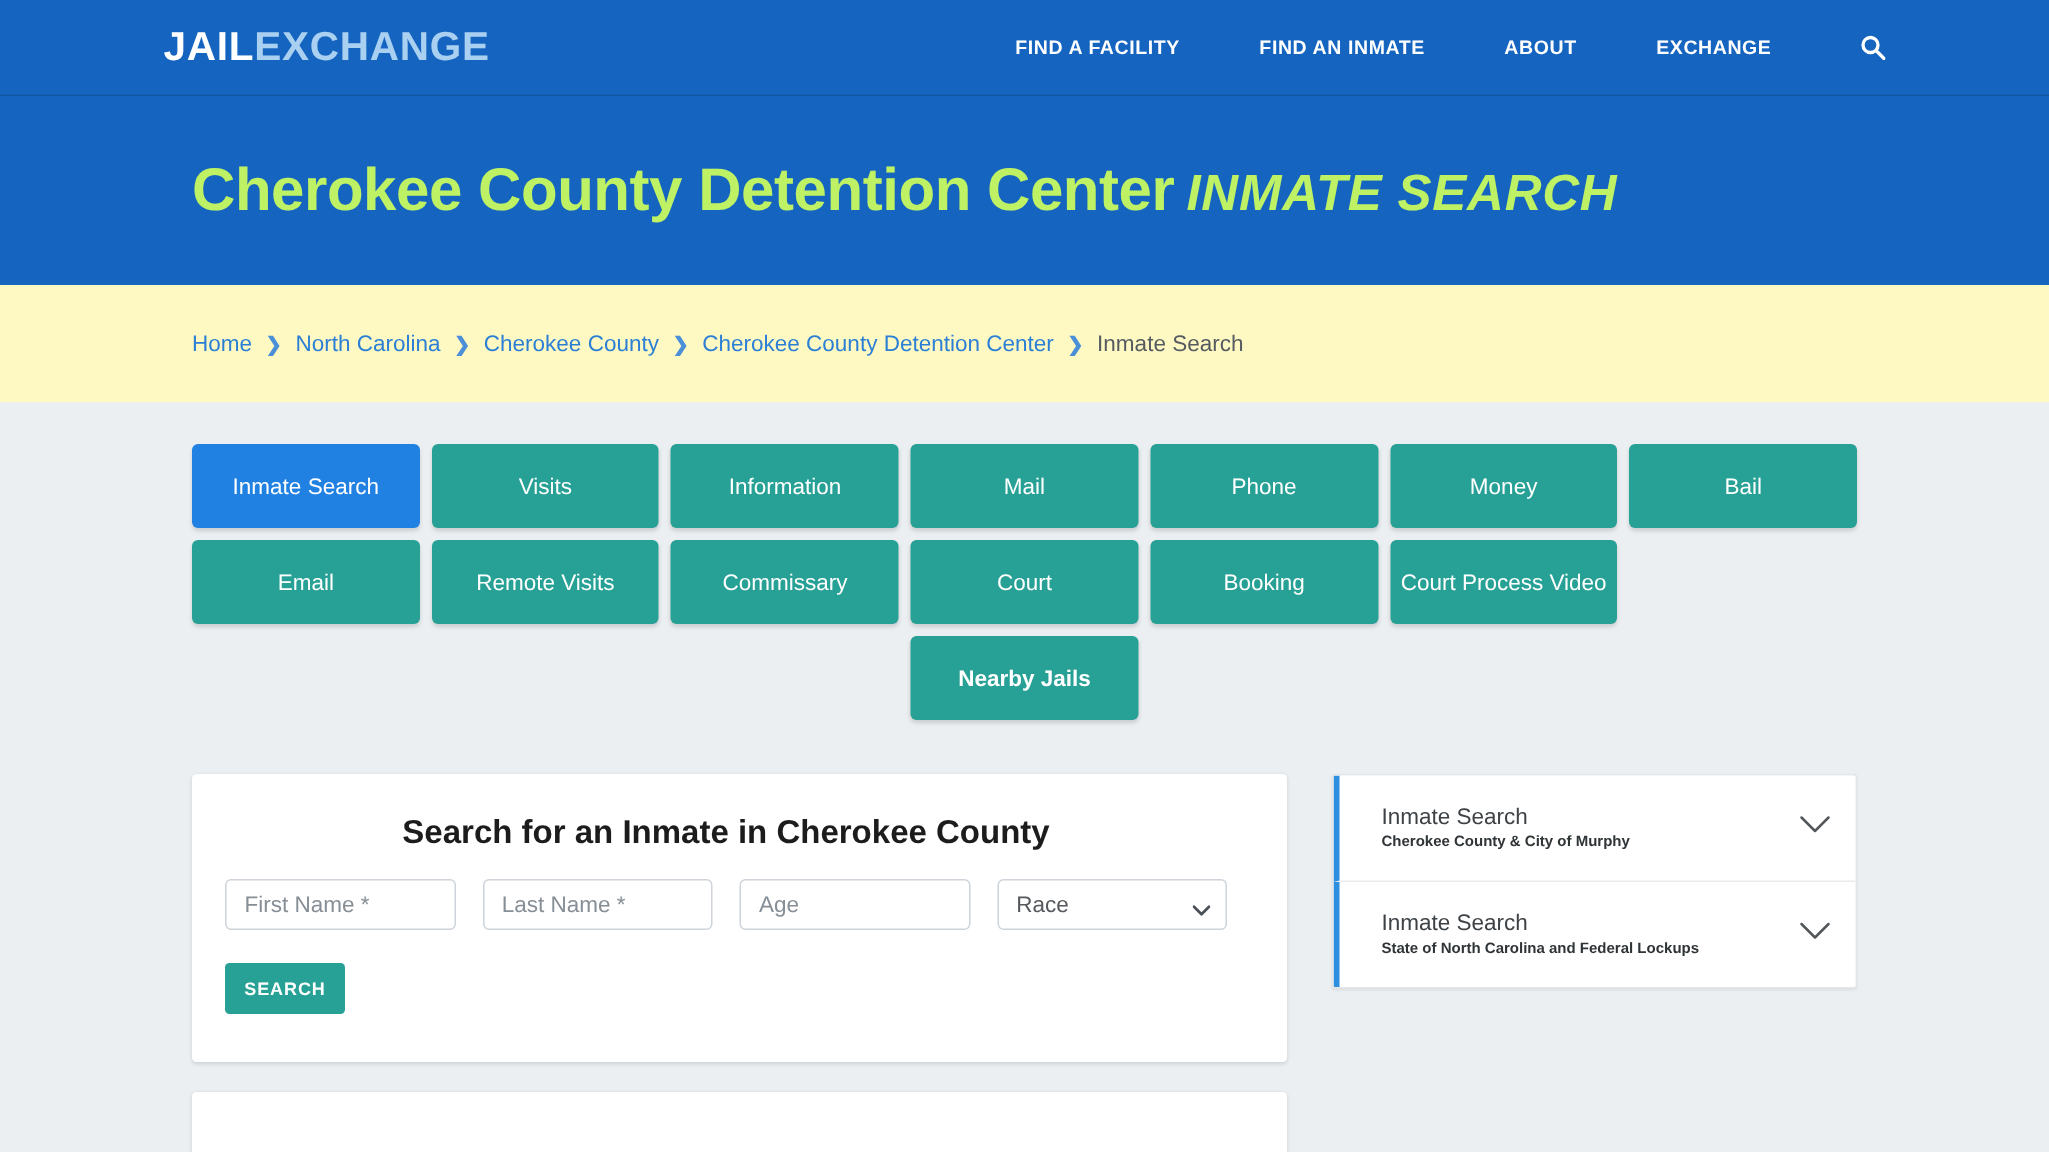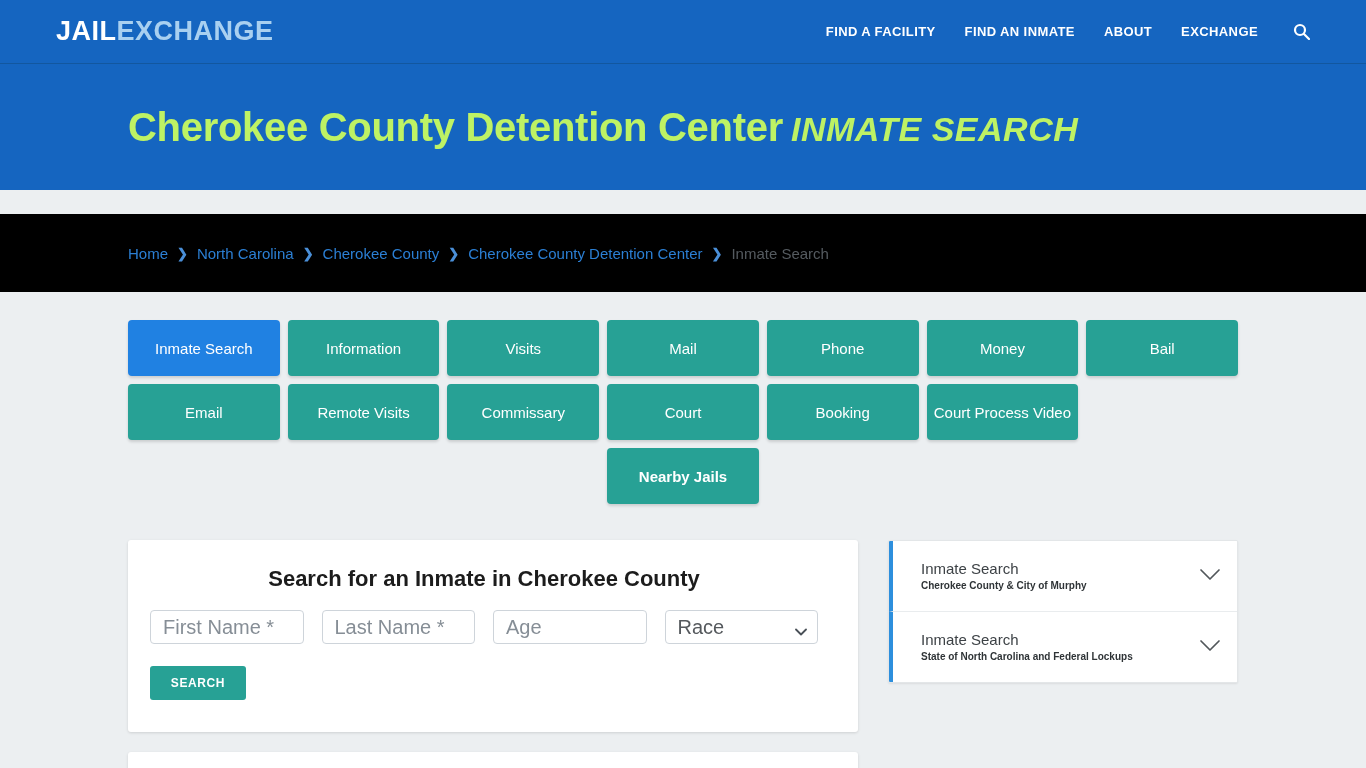--- a/index.html
+++ b/index.html
@@ -12,38 +12,38 @@
     -webkit-font-smoothing: antialiased;
   }
 
   
   .topbar {
     height: 64px;
     background: #1565c0;
     border-bottom: 1px solid #12579f;
     display: flex;
     align-items: center;
-    padding: 0 56px;
+    padding: 0 109px;
     position: relative;
   }
   .logo {
     font-size: 27px;
     font-weight: 700;
     letter-spacing: 0.5px;
     line-height: 1;
     white-space: nowrap;
   }
   .logo .jail { color: #ffffff; }
   .logo .exchange { color: #a9d0f0; }
 
   .nav {
     margin-left: auto;
     display: flex;
     align-items: center;
-    gap: 29px;
+    gap: 53px;
   }
   .nav a {
     color: #ffffff;
     font-size: 13px;
     font-weight: 600;
     letter-spacing: 0.4px;
     text-decoration: none;
     white-space: nowrap;
   }
   .nav .search-btn {
@@ -73,26 +73,25 @@
   .hero h1 .sub {
     font-size: 34px;
     font-style: italic;
     font-weight: 700;
     letter-spacing: 0.5px;
     margin-left: 8px;
   }
 
   
   .crumbbar {
-    background: #000000;
+    background: #fef9c3;
     height: 78px;
     display: flex;
     align-items: center;
     padding: 0 128px;
-    margin-top: 24px;
   }
   .crumbs {
     display: flex;
     align-items: center;
     font-size: 15px;
     gap: 9px;
   }
   .crumbs a { color: #2b7fd4; text-decoration: none; white-space: nowrap; }
   .crumbs .sep { color: #4a8fd8; font-size: 13px; font-weight: 700; }
   .crumbs .current { color: #555b60; white-space: nowrap; }
@@ -156,21 +155,21 @@
     display: grid;
     grid-template-columns: repeat(4, 1fr);
     gap: 18px;
   }
   .fields input,
   .fields select {
     height: 34px;
     border: 1px solid #ced4da;
     border-radius: 4px;
     padding: 0 12px;
-    font-size: 20px;
+    font-size: 15px;
     color: #55595d;
     font-family: "Liberation Sans", sans-serif;
     background: #fff;
     width: 100%;
     outline: none;
   }
   .fields input::placeholder { color: #868e96; }
   .selwrap { position: relative; }
   .fields select {
     appearance: none;
@@ -180,21 +179,21 @@
   .selwrap .chev {
     position: absolute;
     right: 11px;
     top: 12px;
     pointer-events: none;
     color: #495057;
   }
   .btn-search {
     margin-top: 22px;
     height: 34px;
-    width: 96px;
+    width: 80px;
     background: #27a195;
     color: #fff;
     border: none;
     border-radius: 3px;
     font-size: 12px;
     font-weight: 700;
     letter-spacing: 0.6px;
     cursor: pointer;
     font-family: "Liberation Sans", sans-serif;
   }
@@ -264,22 +263,22 @@
     <a href="#">Cherokee County Detention Center</a>
     <span class="sep">❯</span>
     <span class="current">Inmate Search</span>
   </div>
 </div>
 
 <div class="page">
 
   <div class="tabgrid">
     <div class="tab active">Inmate Search</div>
+    <div class="tab">Visits</div>
     <div class="tab">Information</div>
-    <div class="tab">Visits</div>
     <div class="tab">Mail</div>
     <div class="tab">Phone</div>
     <div class="tab">Money</div>
     <div class="tab">Bail</div>
     <div class="tab">Email</div>
     <div class="tab">Remote Visits</div>
     <div class="tab">Commissary</div>
     <div class="tab">Court</div>
     <div class="tab">Booking</div>
     <div class="tab">Court Process Video</div>

